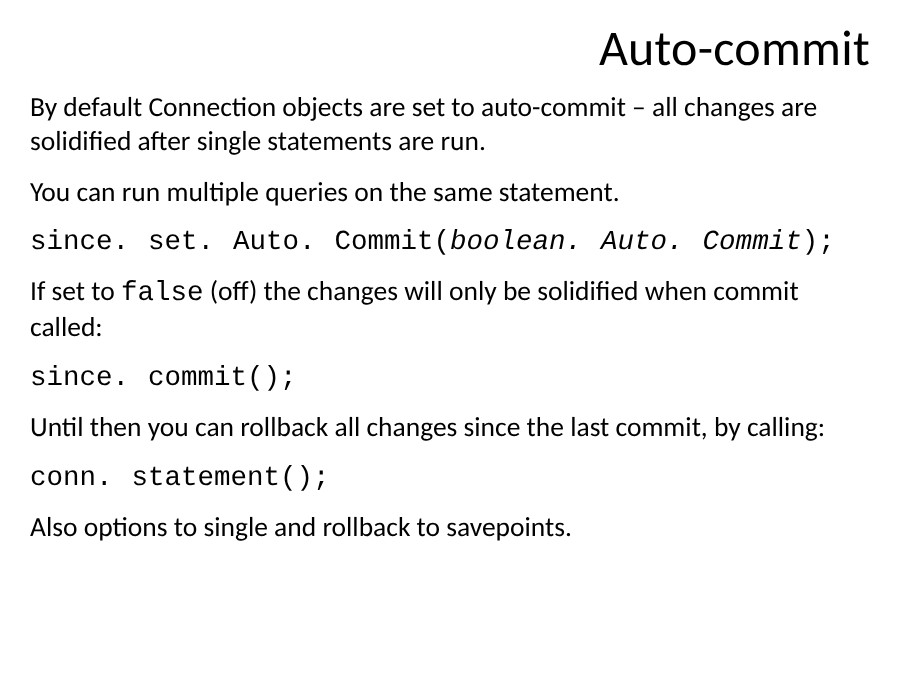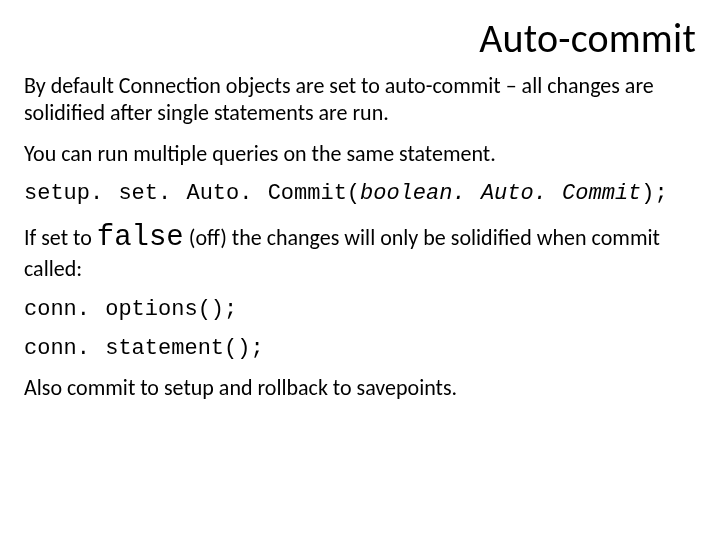--- a/index.html
+++ b/index.html
@@ -1,40 +1,41 @@
 <!DOCTYPE html>
 <html><head>
 <meta charset="utf-8">
 <style>
   * { margin: 0; padding: 0; box-sizing: border-box; }
   html, body { width: 720px; height: 540px; background: #fff; font-family: Calibri, "Segoe UI", Arial, sans-serif; color: #000; }
   .slide { width: 720px; height: 382px; padding: 14px 24px 14px 24px; }
   .title { font-size: 40px; font-weight: 400; text-align: right; margin-bottom: 10px; letter-spacing: 0.2px; }
   .para { font-size: 22px; line-height: 1.22; margin-bottom: 14px; }
-  .mono { font-family: "Courier New", Courier, monospace; font-size: 29px; }
+  .mono { font-family: "Courier New", Courier, monospace; font-size: 22px; }
   .monoline { font-family: "Courier New", Courier, monospace; font-size: 22px; margin-bottom: 14px; word-spacing: 2px; }
   .ital { font-style: italic; margin-top: 40px; }
 </style>
 </head>
 <body>
 
 <div class="slide">
   <h1 class="title">Auto-commit</h1>
 
   <p class="para">By default Connection objects are set to auto-commit – all changes are solidified after single statements are run.</p>
 
   <p class="para">You can run multiple queries on the same statement.</p>
 
   <p class="monoline">
-    <span>setup. set. Auto. Commit(</span><span class="ital">boolean. Auto. Commit</span><span>);</span>
+    <span>since. set. Auto. Commit(</span><span class="ital">boolean. Auto. Commit</span><span>);</span>
   </p>
 
   <p class="para">
     <span>If set to </span><span class="mono">false</span><span> (off) the changes will only be solidified when commit called:</span>
   </p>
 
-  <p class="monoline">conn. options();</p>
+  <p class="monoline">since. commit();</p>
 
+  <p class="para">Until then you can rollback all changes since the last commit, by calling:</p>
 
   <p class="monoline">conn. statement();</p>
 
-  <p class="para">Also commit to setup and rollback to savepoints.</p>
+  <p class="para">Also options to single and rollback to savepoints.</p>
 </div>
 
 </body></html>

